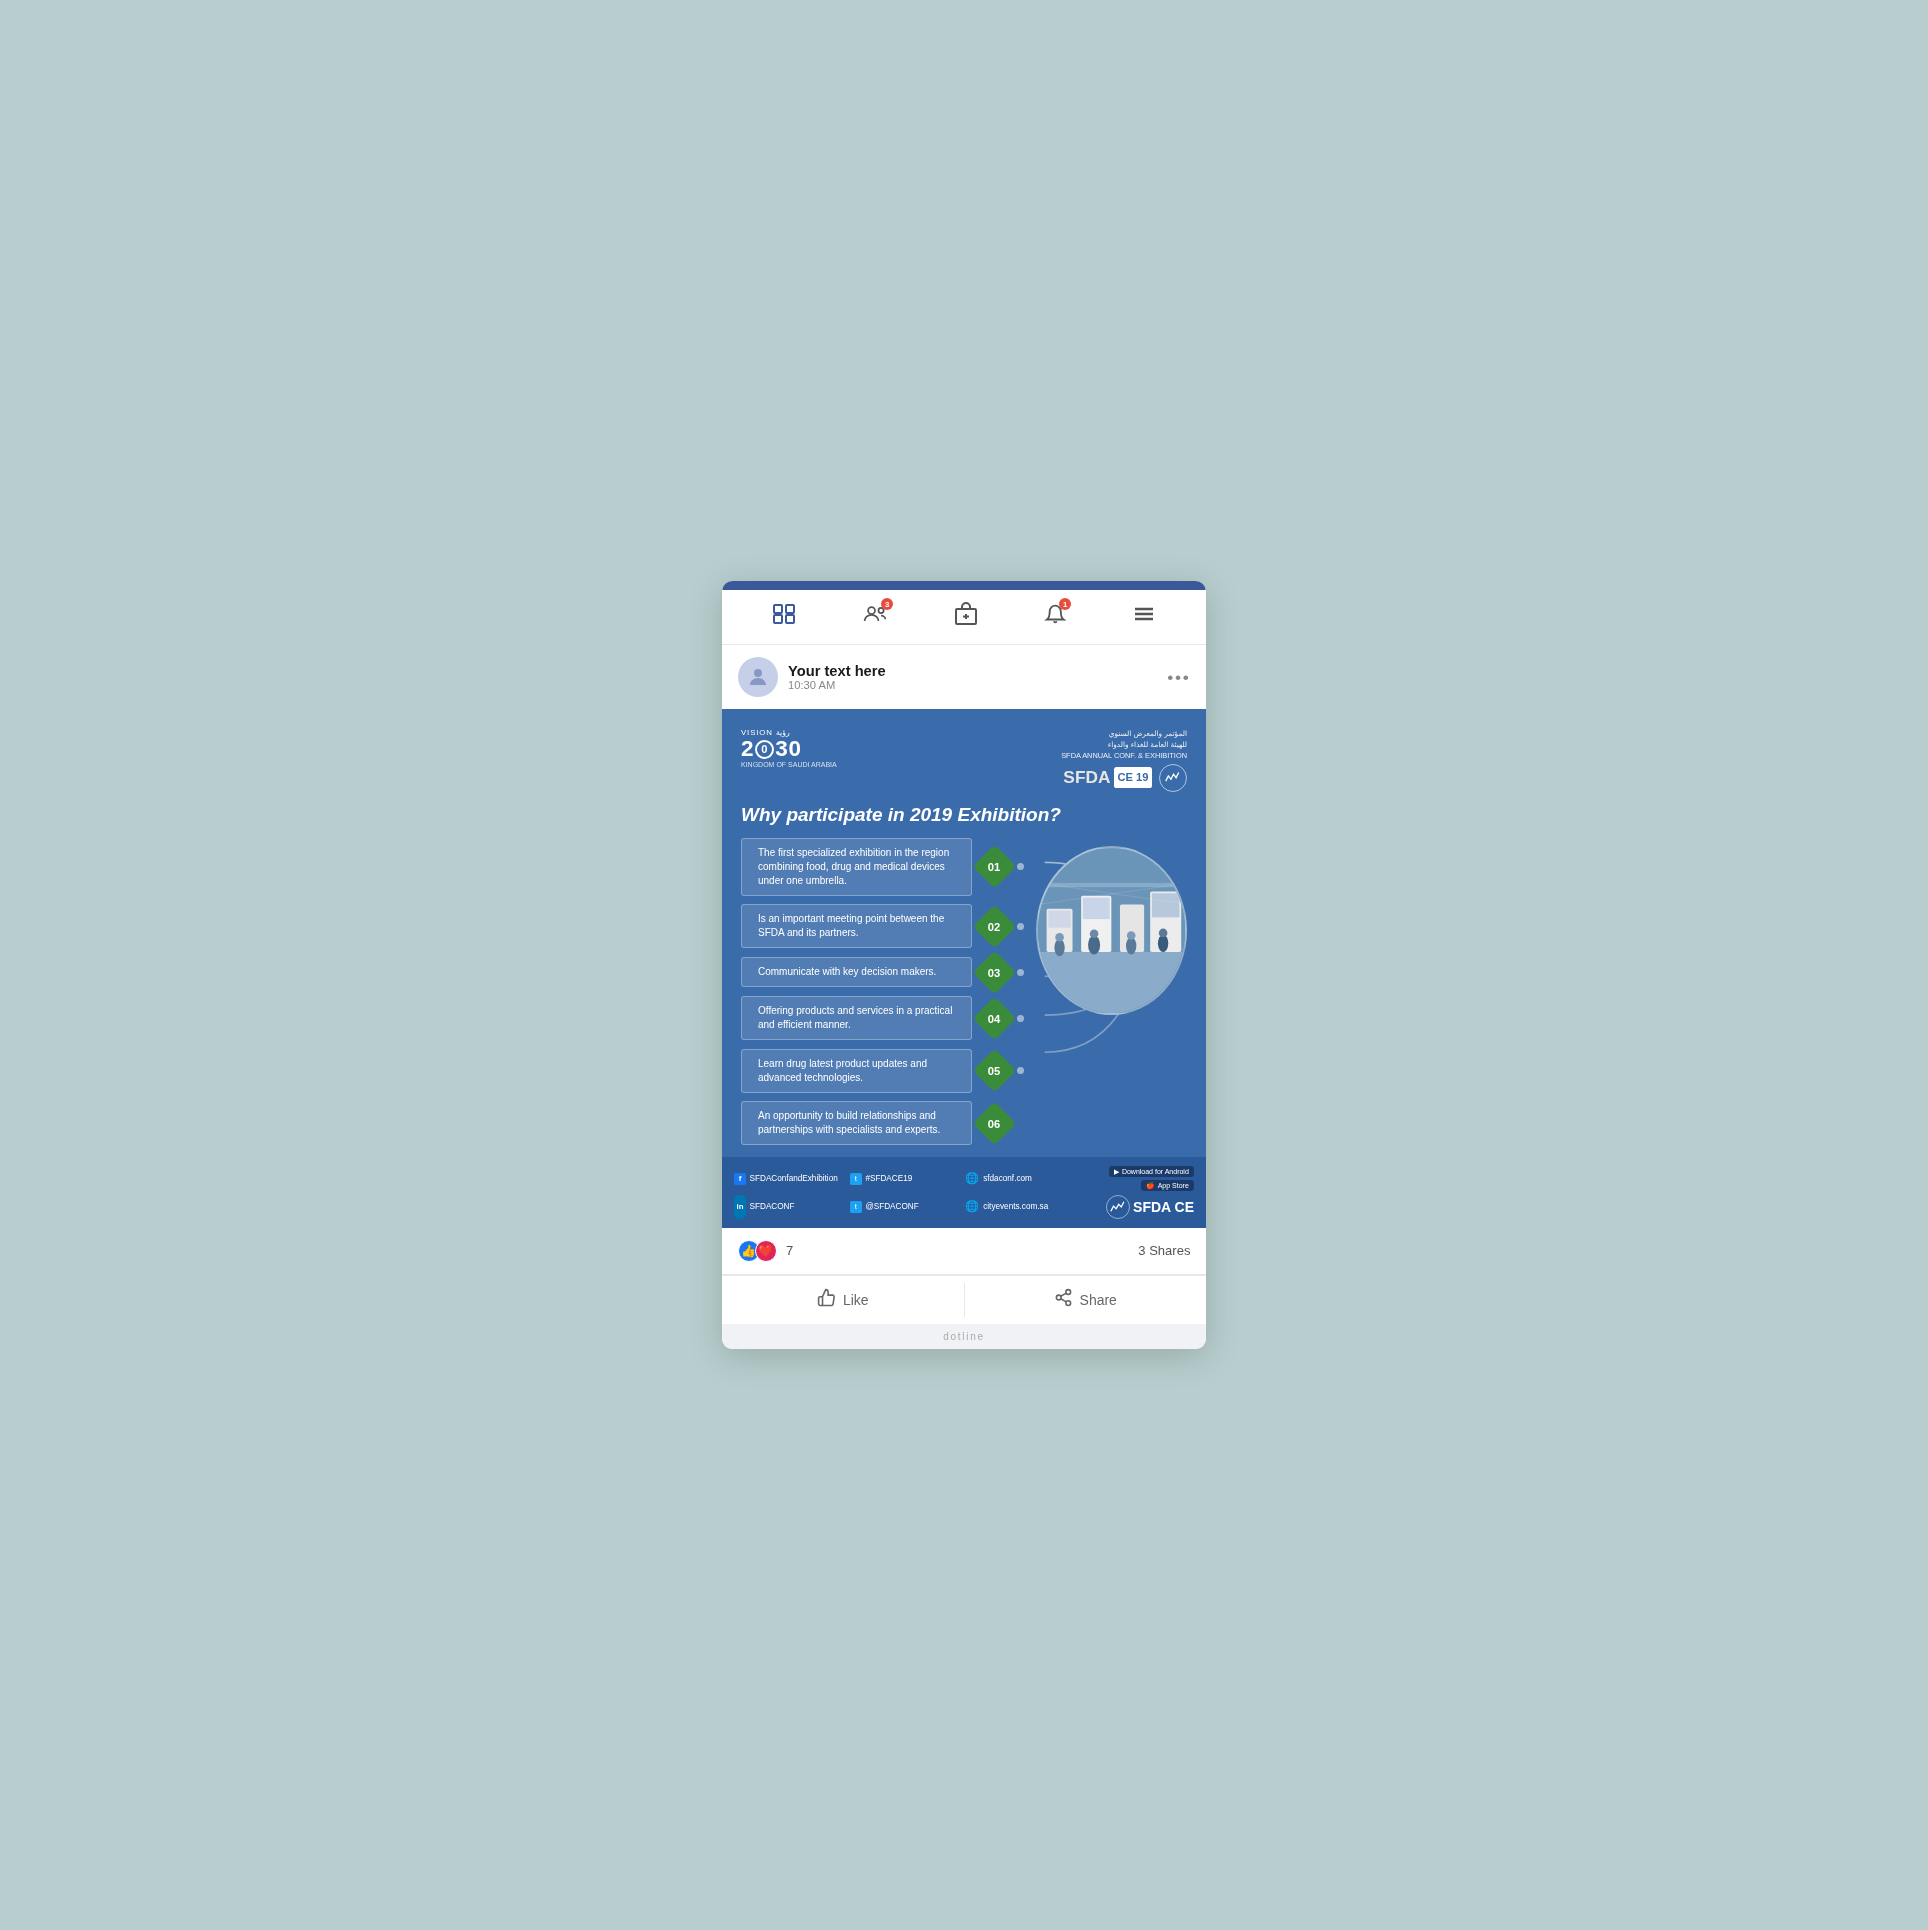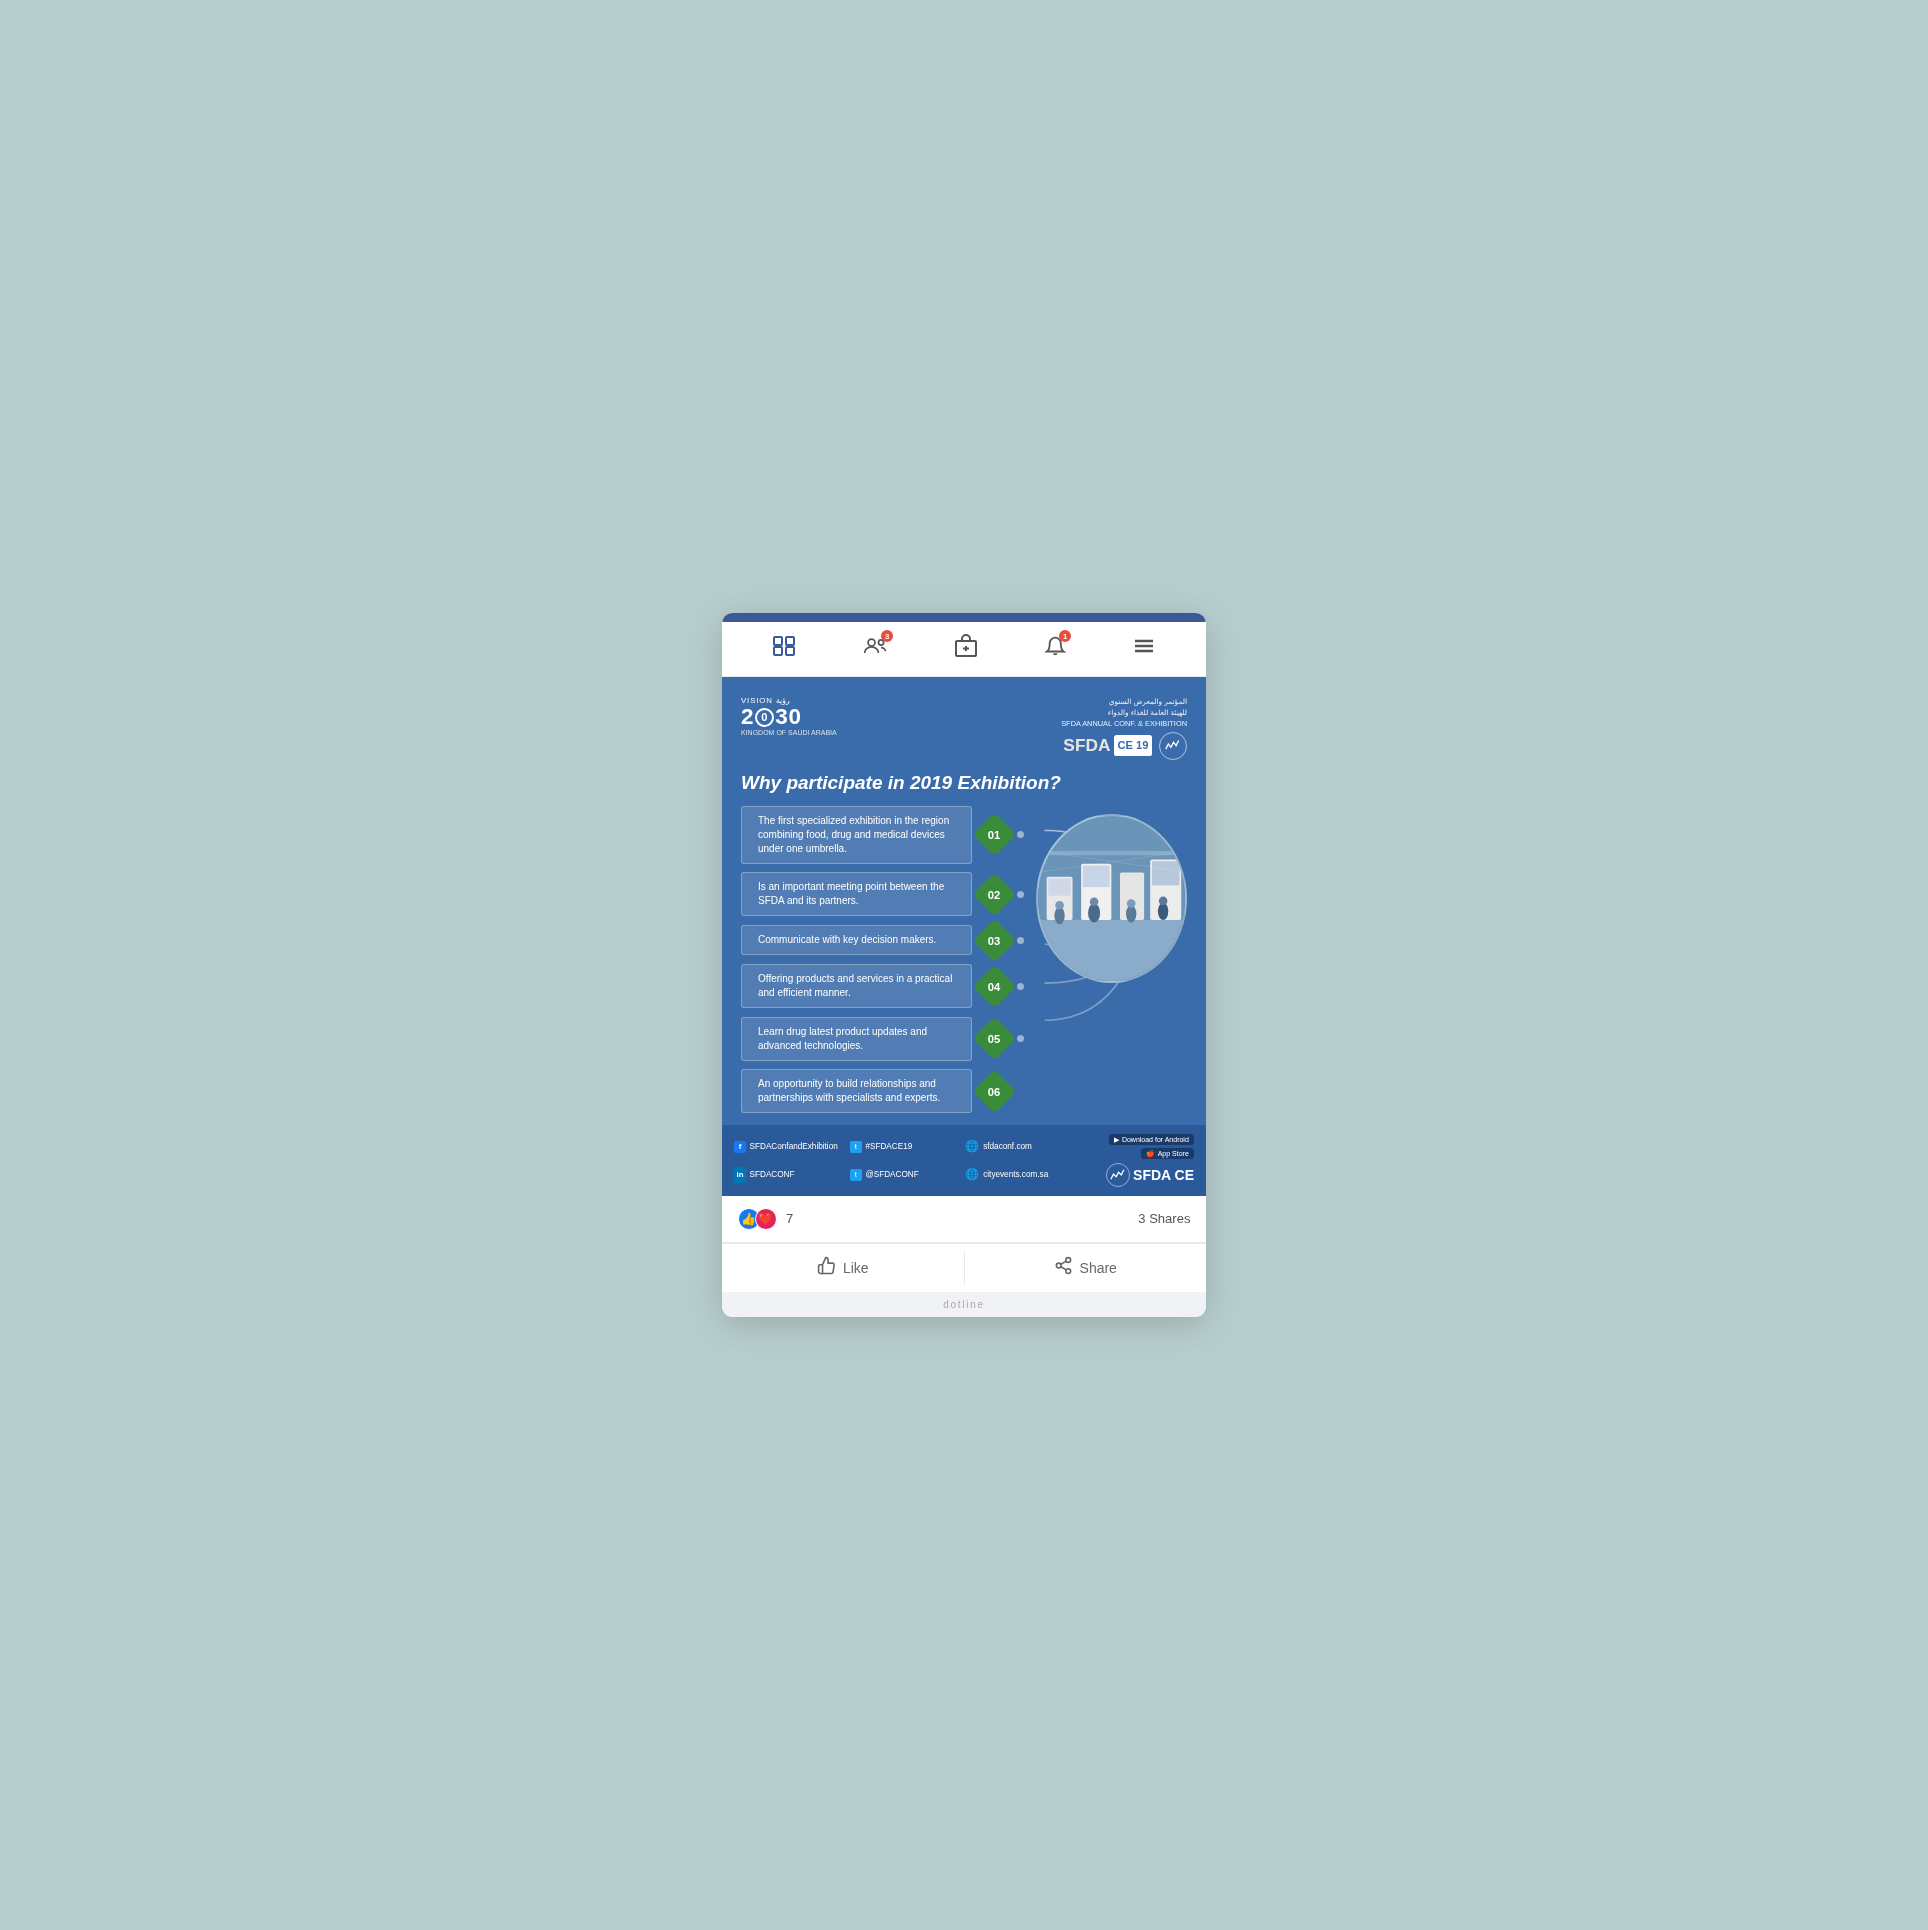--- a/index.html
+++ b/index.html
@@ -275,22 +275,22 @@
       display: flex;
       align-items: center;
       justify-content: center;
     }
     .social-icon-in {
       background: #0077b5;
       color: #fff;
       font-size: 7.8px;
       font-weight: 900;
       width: 12px;
-      height: 16px;
-      border-radius: 0;
+      height: 24px;
+      border-radius: 5px;
       display: flex;
       align-items: center;
       justify-content: center;
     }
     .social-icon-globe {
       color: #fff;
       font-size: 11.2px;
     }
     .store-badges {
       display: flex;
@@ -425,20 +425,33 @@
     </div>
     <div class="nav-icon">
       <svg width="24" height="24" viewBox="0 0 24 24" fill="none" stroke="#555" stroke-width="2.5">
         <line x1="3" y1="7" x2="21" y2="7"></line>
         <line x1="3" y1="12" x2="21" y2="12"></line>
         <line x1="3" y1="17" x2="21" y2="17"></line>
       </svg>
     </div>
   </div>
 
+  <div class="post-header">
+    <div class="avatar">
+      <svg width="24" height="24" viewBox="0 0 24 24" fill="#8898c5">
+        <circle cx="12" cy="8" r="4"></circle>
+        <path d="M4 20c0-4 3.6-7 8-7s8 3 8 7"></path>
+      </svg>
+    </div>
+    <div class="post-author">
+      <span class="post-author-name">Your text here</span>
+      <span class="post-time">10:30 AM</span>
+    </div>
+    <div class="post-more">•••</div>
+  </div>
 
   <div class="infographic">
 
     <div class="info-top-logos">
       <div class="vision-logo">
         <div class="vision-title">VISION رؤية</div>
         <div class="year">
           2<span class="circle-o">0</span>30
         </div>
         <div style="font-size:7px; color:rgba(255,255,255,0.8);">KINGDOM OF SAUDI ARABIA</div>

